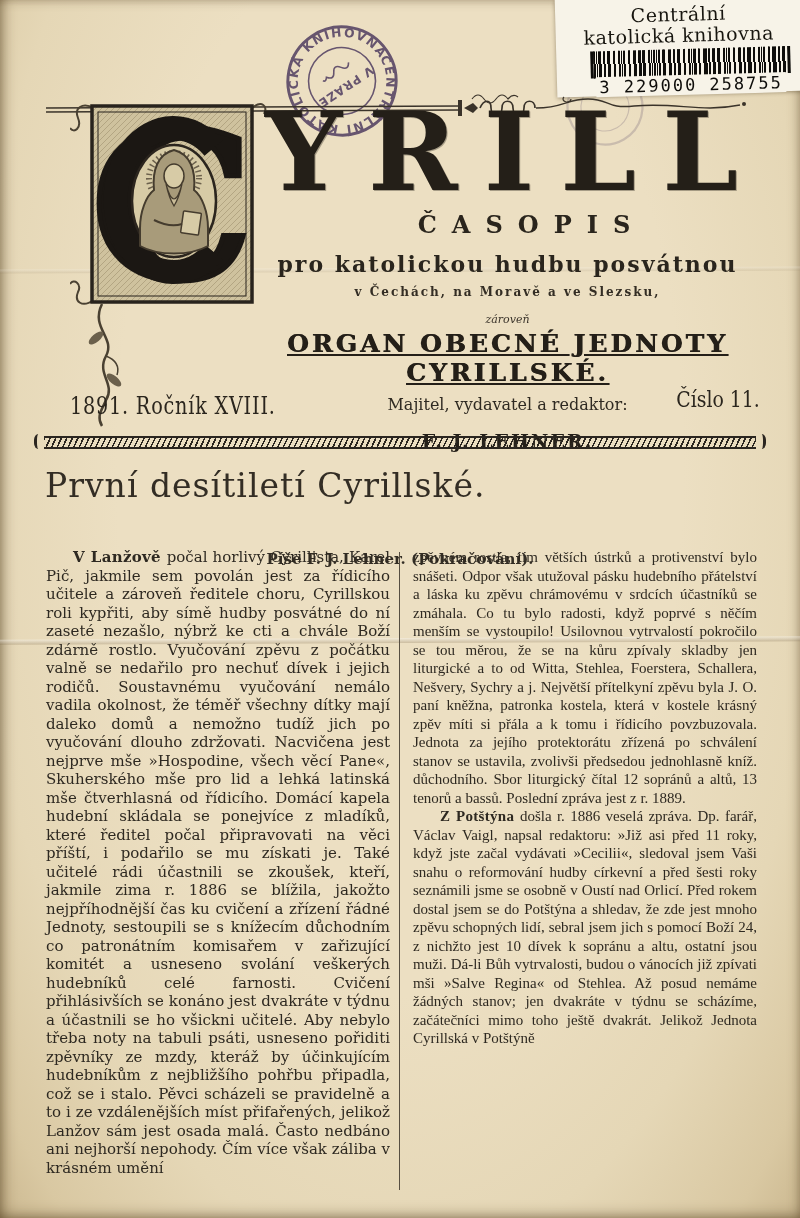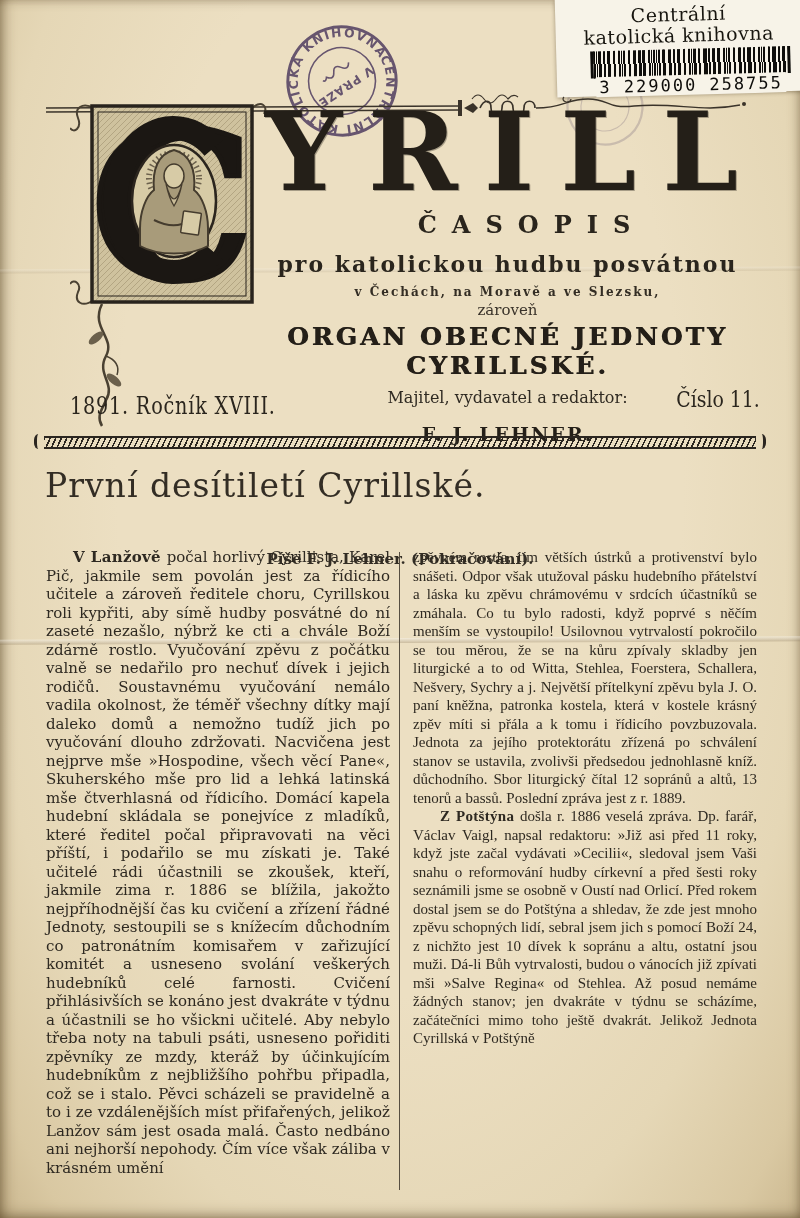--- a/index.html
+++ b/index.html
@@ -51,23 +51,23 @@
   .masthead-right{position:absolute;left:255px;top:96px;width:505px;text-align:center;}
   .title-rest{
     font-size:108px;line-height:112px;font-weight:bold;letter-spacing:26px;
     color:#241f18;text-indent:10px;
     text-shadow:1px 1px 0 rgba(36,31,24,.35);
     white-space:nowrap;
   }
   .casopis{margin-top:2px;font-size:24px;font-weight:bold;letter-spacing:15px;color:#2a251d;text-indent:8px;padding-left:40px;}
   .subtitle-main{margin-top:12px;font-size:22px;font-weight:bold;letter-spacing:2px;color:#2a251d;}
   .subtitle-region{margin-top:8px;font-size:12px;font-weight:bold;letter-spacing:2px;color:#332d24;}
-  .zaroven{margin-top:2px;font-size:15px;color:#3a332a;}
+  .zaroven{margin-top:14px;font-size:11px;color:#3a332a;font-style:italic;}
   .organ-line{margin-top:3px;font-size:25px;font-weight:bold;letter-spacing:3px;color:#241f18;
-    text-shadow:.6px 0 0 #241f18;}
+    text-shadow:.6px 0 0 #241f18;text-decoration:underline;}
   .publisher-line{margin-top:8px;font-size:16px;color:#2f2a22;}
   .editor-line{margin-top:16px;font-size:19px;font-weight:bold;letter-spacing:2px;color:#241f18;}
 
   .year-volume{position:absolute;left:70px;top:392px;font-size:24px;color:#2a251d;
     transform:scaleX(.8);transform-origin:left center;white-space:nowrap;letter-spacing:1px;}
   .issue-no{position:absolute;right:40px;top:386px;font-size:23px;color:#2a251d;
     transform:scaleX(.82);transform-origin:right center;white-space:nowrap;}
 
   
   .hatch-rule{

